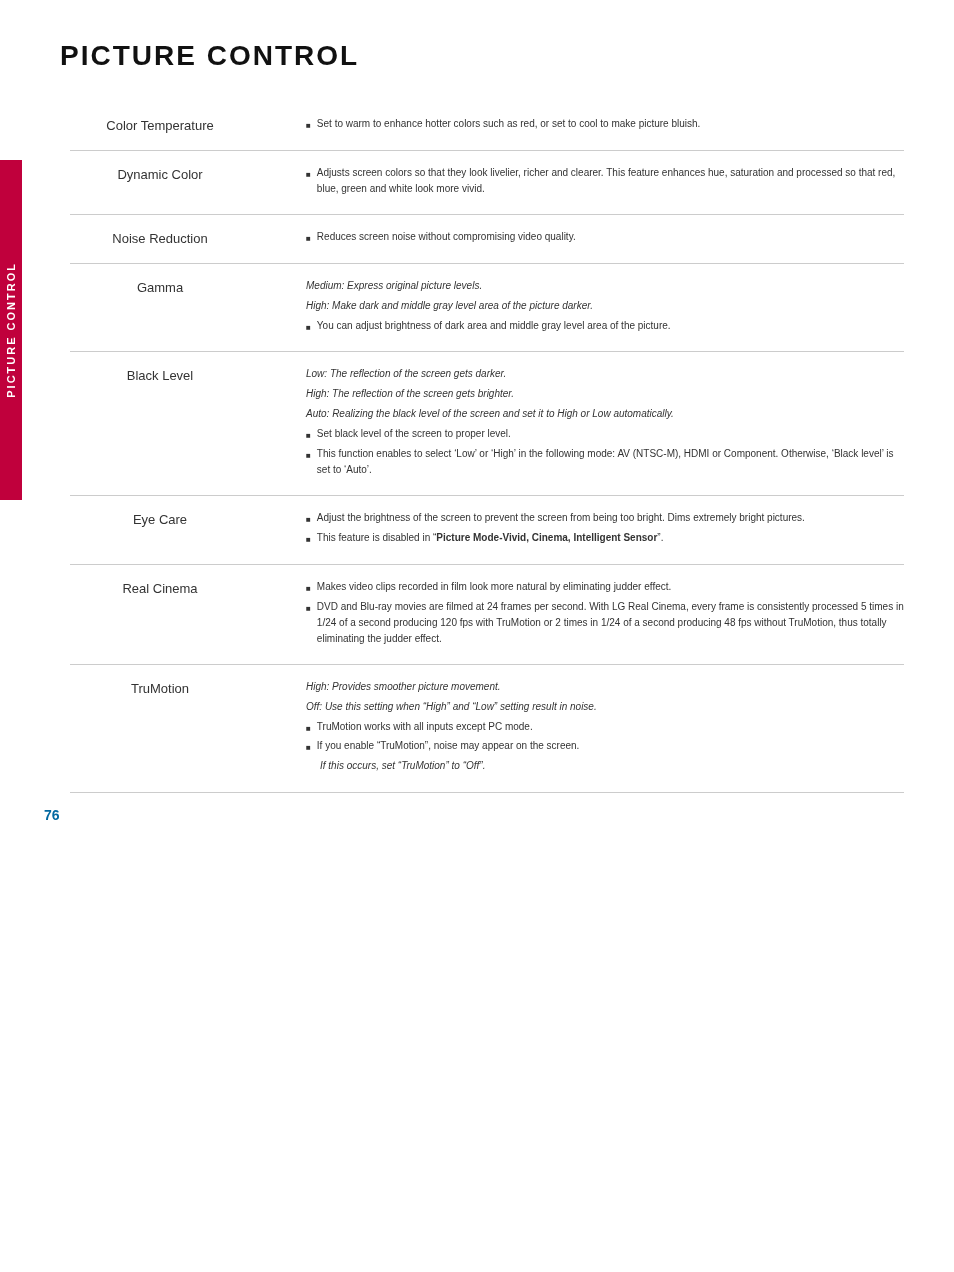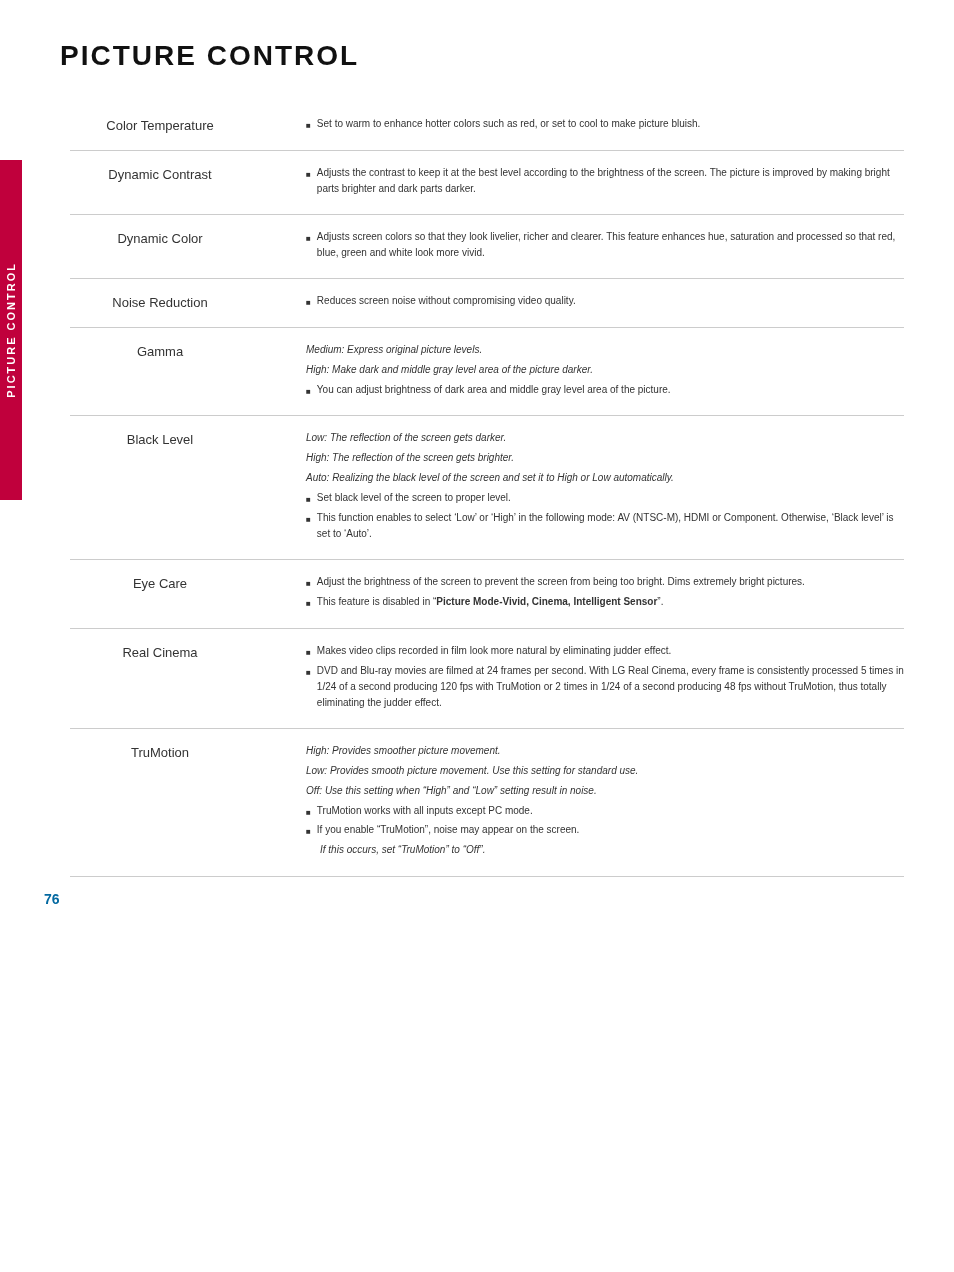--- a/index.html
+++ b/index.html
@@ -134,28 +134,20 @@
     <div id="rows-container">
         <div class="table-row">
           <div class="label-col">Color Temperature</div>
           <div class="desc-col">
             <div class="bullet">
               <span>Set to warm to enhance hotter colors such as red, or set to cool to make picture bluish.</span>
             </div>
           </div>
         </div>
         <div class="table-row">
-          <div class="label-col">Dynamic Contrast</div>
-          <div class="desc-col">
-            <div class="bullet">
-              <span>Adjusts the contrast to keep it at the best level according to the brightness of the screen. The picture is improved by making bright parts brighter and dark parts darker.</span>
-            </div>
-          </div>
-        </div>
-        <div class="table-row">
           <div class="label-col">Dynamic Color</div>
           <div class="desc-col">
             <div class="bullet">
               <span>Adjusts screen colors so that they look livelier, richer and clearer. This feature enhances hue, saturation and processed so that red, blue, green and white look more vivid.</span>
             </div>
           </div>
         </div>
         <div class="table-row">
           <div class="label-col">Noise Reduction</div>
           <div class="desc-col">
@@ -207,21 +199,20 @@
             </div>
             <div class="bullet">
               <span>DVD and Blu-ray movies are filmed at 24 frames per second. With LG Real Cinema, every frame is consistently processed 5 times in 1/24 of a second producing 120 fps with TruMotion or 2 times in 1/24 of a second producing 48 fps without TruMotion, thus totally eliminating the judder effect.</span>
             </div>
           </div>
         </div>
         <div class="table-row">
           <div class="label-col">TruMotion</div>
           <div class="desc-col">
             <p class="italic">High: Provides smoother picture movement.</p>
-            <p class="italic">Low: Provides smooth picture movement. Use this setting for standard use.</p>
             <p class="italic">Off: Use this setting when “High” and “Low” setting result in noise.</p>
             <div class="bullet">
               <span>TruMotion works with all inputs except PC mode.</span>
             </div>
             <div class="bullet">
               <span>If you enable “TruMotion”, noise may appear on the screen.</span>
             </div>
             <p style="padding-left: 14px;">If this occurs, set “TruMotion” to “Off”.</p>
           </div>
         </div>

